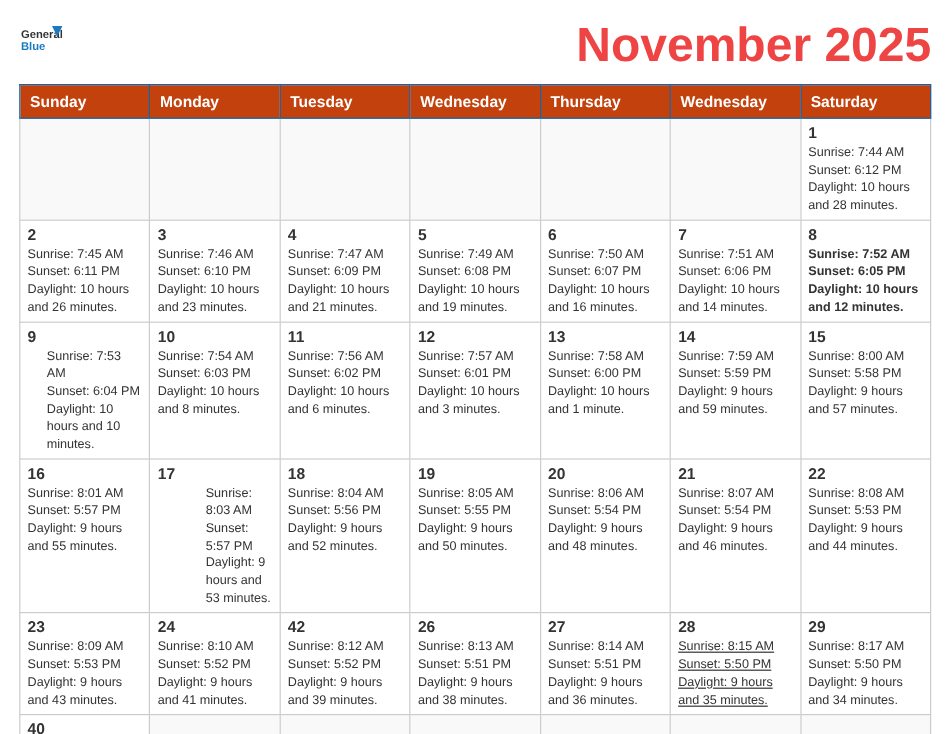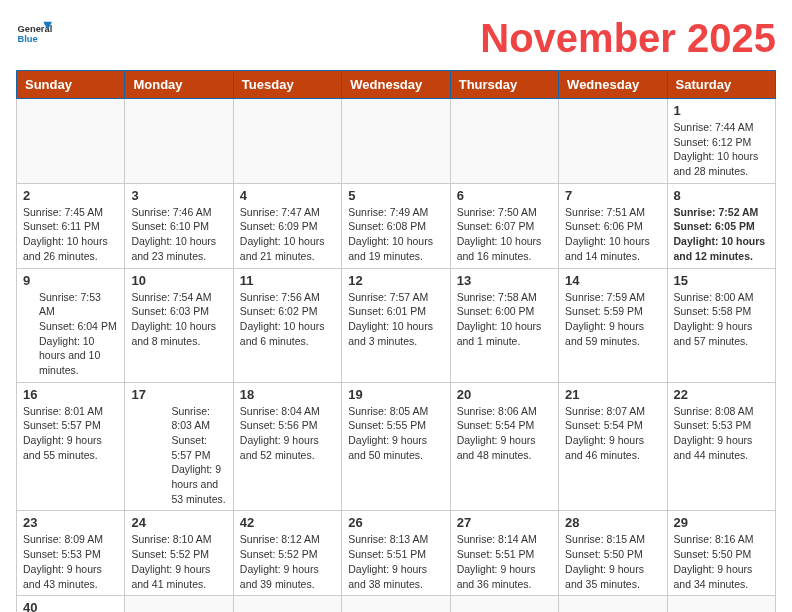--- a/index.html
+++ b/index.html
@@ -282,27 +282,27 @@
 Daylight: 9 hours and 38 minutes.</div>
         </td>
         <td>
           <span class="day-num">27</span>
           <div class="day-info" style="white-space: pre-line;">Sunrise: 8:14 AM
 Sunset: 5:51 PM
 Daylight: 9 hours and 36 minutes.</div>
         </td>
         <td>
           <span class="day-num">28</span>
-          <div class="day-info" style="white-space: pre-line;">Sunrise: 8:15 AM
+          <div class="day-info" style="white-space: pre-line; text-decoration: underline;">Sunrise: 8:15 AM
 Sunset: 5:50 PM
 Daylight: 9 hours and 35 minutes.</div>
         </td>
         <td>
           <span class="day-num">29</span>
-          <div class="day-info" style="white-space: pre-line;">Sunrise: 8:16 AM
+          <div class="day-info" style="white-space: pre-line;">Sunrise: 8:17 AM
 Sunset: 5:50 PM
 Daylight: 9 hours and 34 minutes.</div>
         </td>
       </tr>
       <tr class="last-row">
         <td>
           <span class="day-num">40</span>
           <div class="day-info" style="white-space: pre-line;">Sunrise: 7:17 AM
 Sunset: 5:50 PM
 Daylight: 9 hours and 32 minutes.</div>

